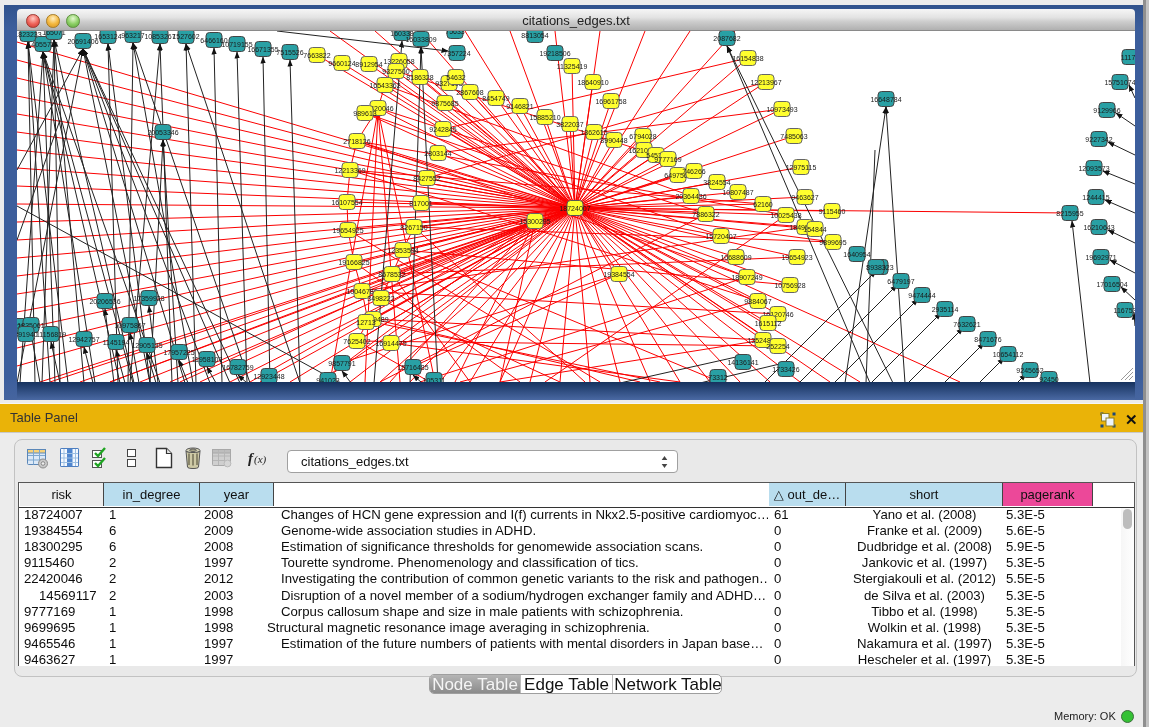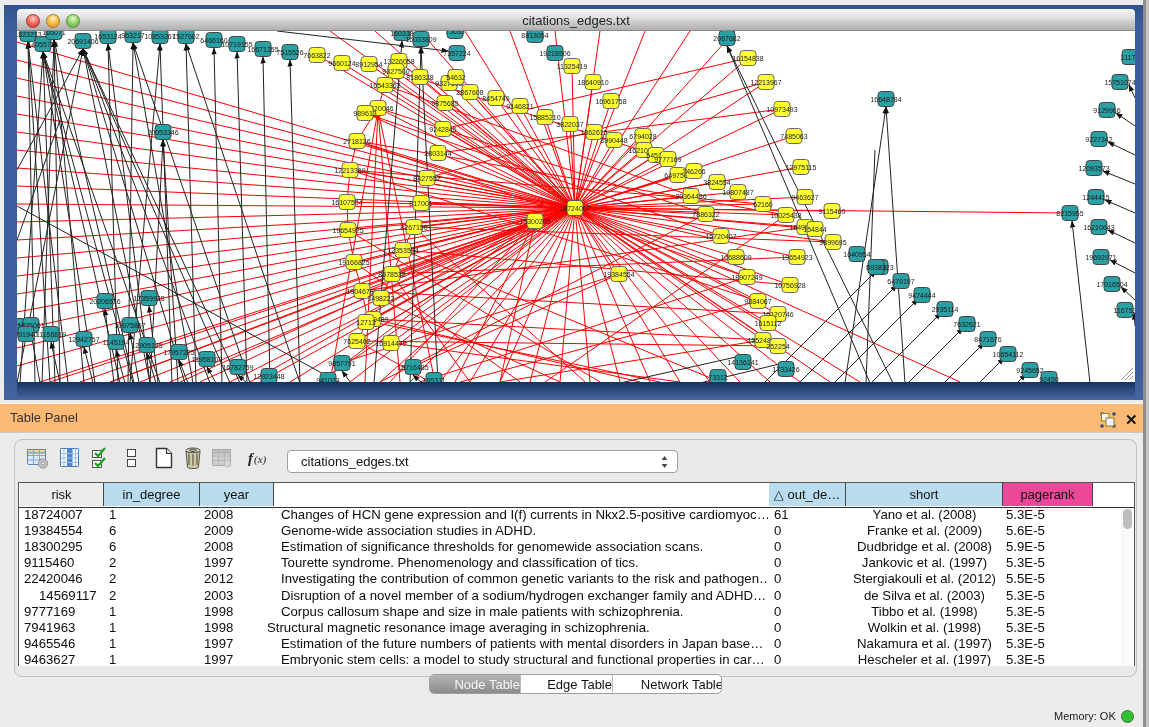--- a/index.html
+++ b/index.html
@@ -12,21 +12,21 @@
  border-bottom:1px solid #8a8a8a}
 .light{position:absolute;top:5.4px;width:11.6px;height:11.6px;border-radius:50%}
 #title{position:absolute;top:4px;left:0;width:100%;text-align:center;font-size:13px;color:#222}
 #canvas{position:absolute;left:0;top:22px;width:1118px;height:351px;background:#fff;overflow:hidden}
 #botband{position:absolute;left:13px;bottom:0;right:8px;height:18px;
  background:linear-gradient(180deg,#16325e,#4a69a3)}
 
 #edge1{left:1143px;top:0;width:2.5px;height:727px;background:#8f8f8f}
 #edge2{left:1145.5px;top:0;width:3.5px;height:727px;background:#c3c3c3}
 
-#tpbar{left:0;top:403px;width:1143px;height:28px;background:#fdba74;border-top:1px solid #f6f6f6;
+#tpbar{left:0;top:403px;width:1143px;height:28px;background:#eab308;border-top:1px solid #f6f6f6;
  border-bottom:1px solid #c9c9c9}
 #tpbar span{position:absolute;left:10px;top:6px;font-size:13px;color:#333}
 #closex{left:1125px;top:411px;font-size:15px;font-weight:bold;color:#111}
 #panel{left:14px;top:439px;width:1123px;height:238px;background:#e9e9e9;
  border:1px solid #c2c2c2;border-radius:8px;box-sizing:border-box}
 #combo{left:287px;top:450px;width:391px;height:23px;background:#fff;border:1px solid #a0a0a0;
  border-radius:4px;box-sizing:border-box}
 #combo span{position:absolute;left:13px;top:3px;font-size:13px;color:#111}
 #table{left:18px;top:482px;width:1117px;height:184px;background:#fff;
  border:1px solid #555;border-bottom:none;box-sizing:border-box;overflow:hidden}
@@ -35,21 +35,21 @@
 #thead{position:absolute;left:0;top:0;width:1117px;height:24px;border-bottom:1px solid #333}
 .tr{position:absolute;left:0;width:1117px;height:16.1px;font-size:13.2px;color:#0d0d0d}
 .tr span{position:absolute;top:0;white-space:nowrap}
 .tr .ctr{text-align:center}
 #vsb{position:absolute;left:1102px;top:25px;width:14px;height:159px;
  background:linear-gradient(90deg,#f6f6f6,#fff)}
 #vsbthumb{position:absolute;left:2px;top:1px;width:9px;height:20px;background:#bdbdbd;border-radius:4.5px}
 
 #segs{left:429px;top:674px;width:293px;height:20px;border:1px solid #9e9e9e;border-radius:5px;
  box-sizing:border-box;background:#fff;overflow:hidden}
-.seg{position:absolute;top:0;height:100%;font-size:13px;text-align:right;line-height:19px;color:#111}
+.seg{position:absolute;top:0;height:100%;font-size:17px;text-align:center;line-height:19px;color:#111}
 #seg1{left:0;width:90px;background:linear-gradient(180deg,#b5b5b5,#8b8b8b);color:#f5f5f5}
 #seg2{left:90px;width:92px;border-left:1px solid #bbb;box-sizing:border-box}
 #seg3{left:182px;width:111px;border-left:1px solid #bbb;box-sizing:border-box}
 #mem{left:1054px;top:710px;font-size:11px;color:#222;white-space:nowrap}
 #memdot{left:1121px;top:710px;width:11px;height:11px;border-radius:50%;background:#35c135;border:1px solid #3c6e3c}
 </style></head><body>
 
 <div id="frame" class="abs">
   <div class="inner">
     <div id="titlebar">
@@ -761,42 +761,41 @@
 <div class="tr" style="top:120.6px">
       <span style="left:5px">9777169</span>
       <span style="left:90px">1</span>
       <span style="left:185px">1998</span>
       <span style="left:262px;width:487px;overflow:hidden">Corpus callosum shape and size in male patients with schizophrenia.</span>
       <span style="left:755px">0</span>
       <span class="ctr" style="left:827px;width:157px">Tibbo et al. (1998)</span>
       <span style="left:987px">5.3E-5</span>
     </div>
 <div class="tr" style="top:136.7px">
-      <span style="left:5px">7941963</span>
+      <span style="left:5px">9699695</span>
       <span style="left:90px">1</span>
       <span style="left:185px">1998</span>
       <span style="left:248px;width:487px;overflow:hidden">Structural magnetic resonance image averaging in schizophrenia.</span>
       <span style="left:755px">0</span>
       <span class="ctr" style="left:827px;width:157px">Wolkin et al. (1998)</span>
       <span style="left:987px">5.3E-5</span>
     </div>
 <div class="tr" style="top:152.8px">
       <span style="left:5px">9465546</span>
       <span style="left:90px">1</span>
       <span style="left:185px">1997</span>
       <span style="left:262px;width:487px;overflow:hidden">Estimation of the future numbers of patients with mental disorders in Japan base…</span>
       <span style="left:755px">0</span>
       <span class="ctr" style="left:827px;width:157px">Nakamura et al. (1997)</span>
       <span style="left:987px">5.3E-5</span>
     </div>
 <div class="tr" style="top:168.9px">
       <span style="left:5px">9463627</span>
       <span style="left:90px">1</span>
       <span style="left:185px">1997</span>
-      <span style="left:262px;width:487px;overflow:hidden">Embryonic stem cells: a model to study structural and functional properties in car…</span>
       <span style="left:755px">0</span>
       <span class="ctr" style="left:827px;width:157px">Hescheler et al. (1997)</span>
       <span style="left:987px">5.3E-5</span>
     </div>
   <div id="vsb">
       <div id="vsbthumb"></div>
     </div>
 </div>
 
 <div id="segs" class="abs">

